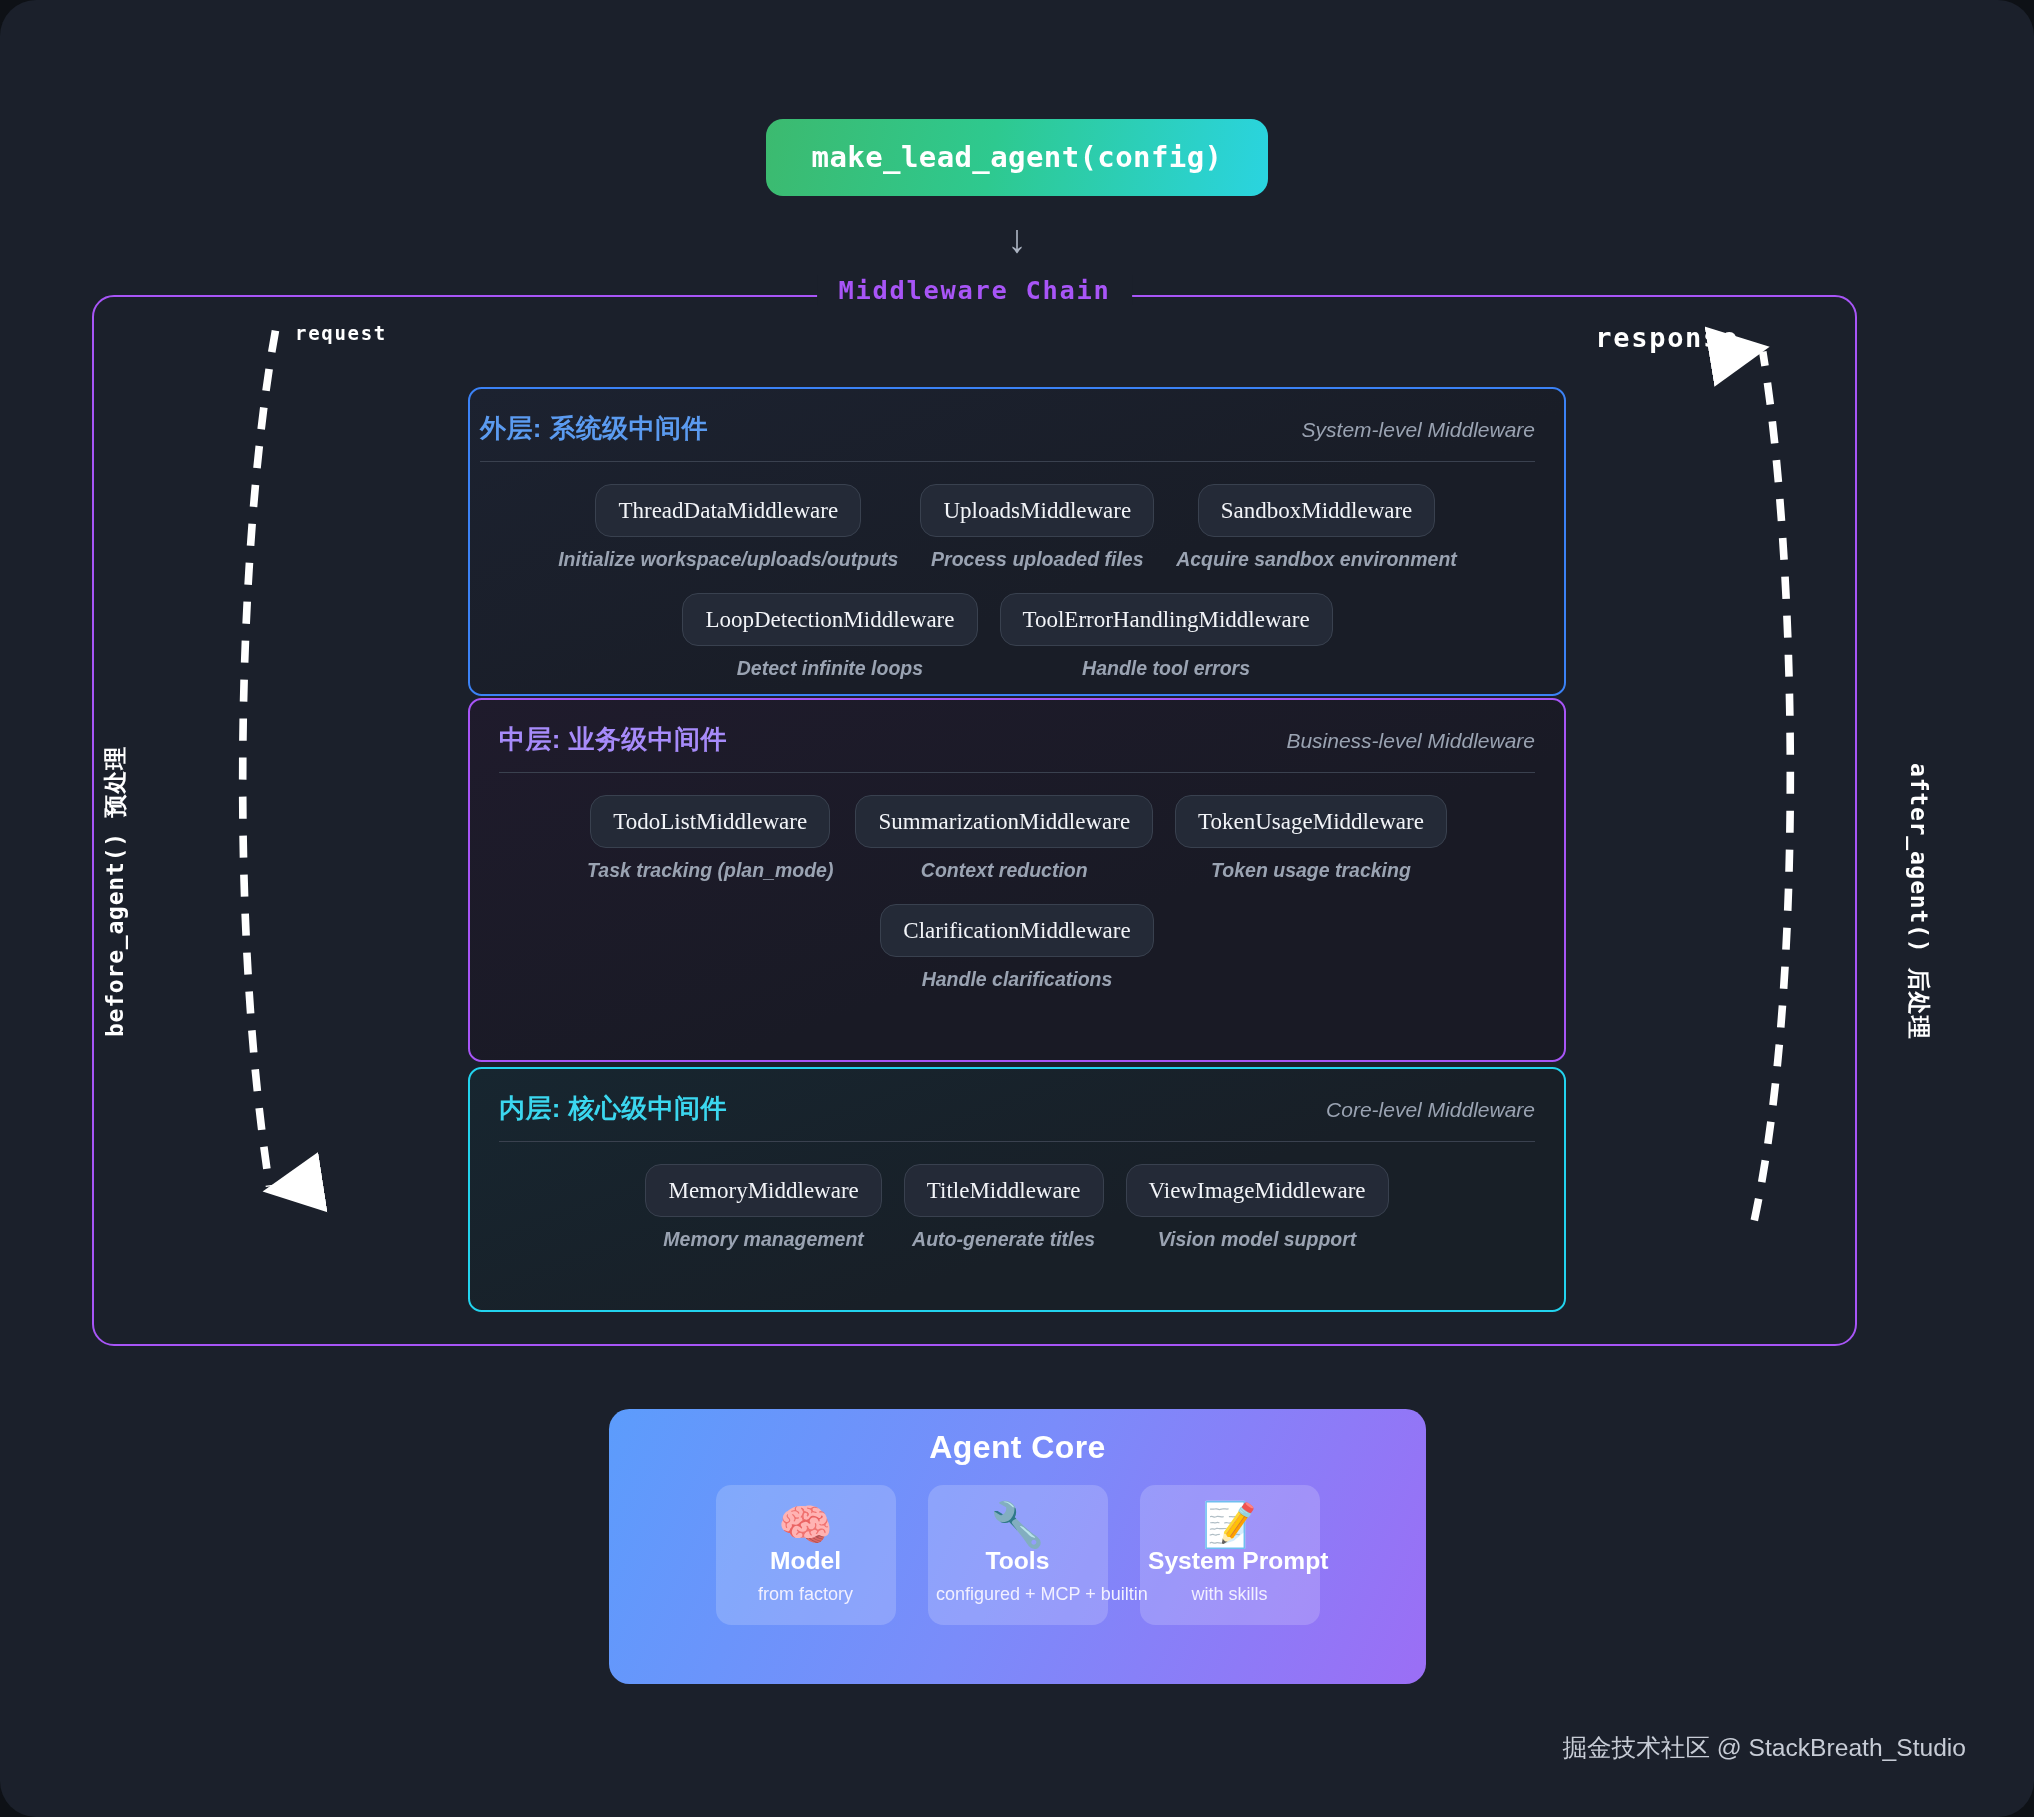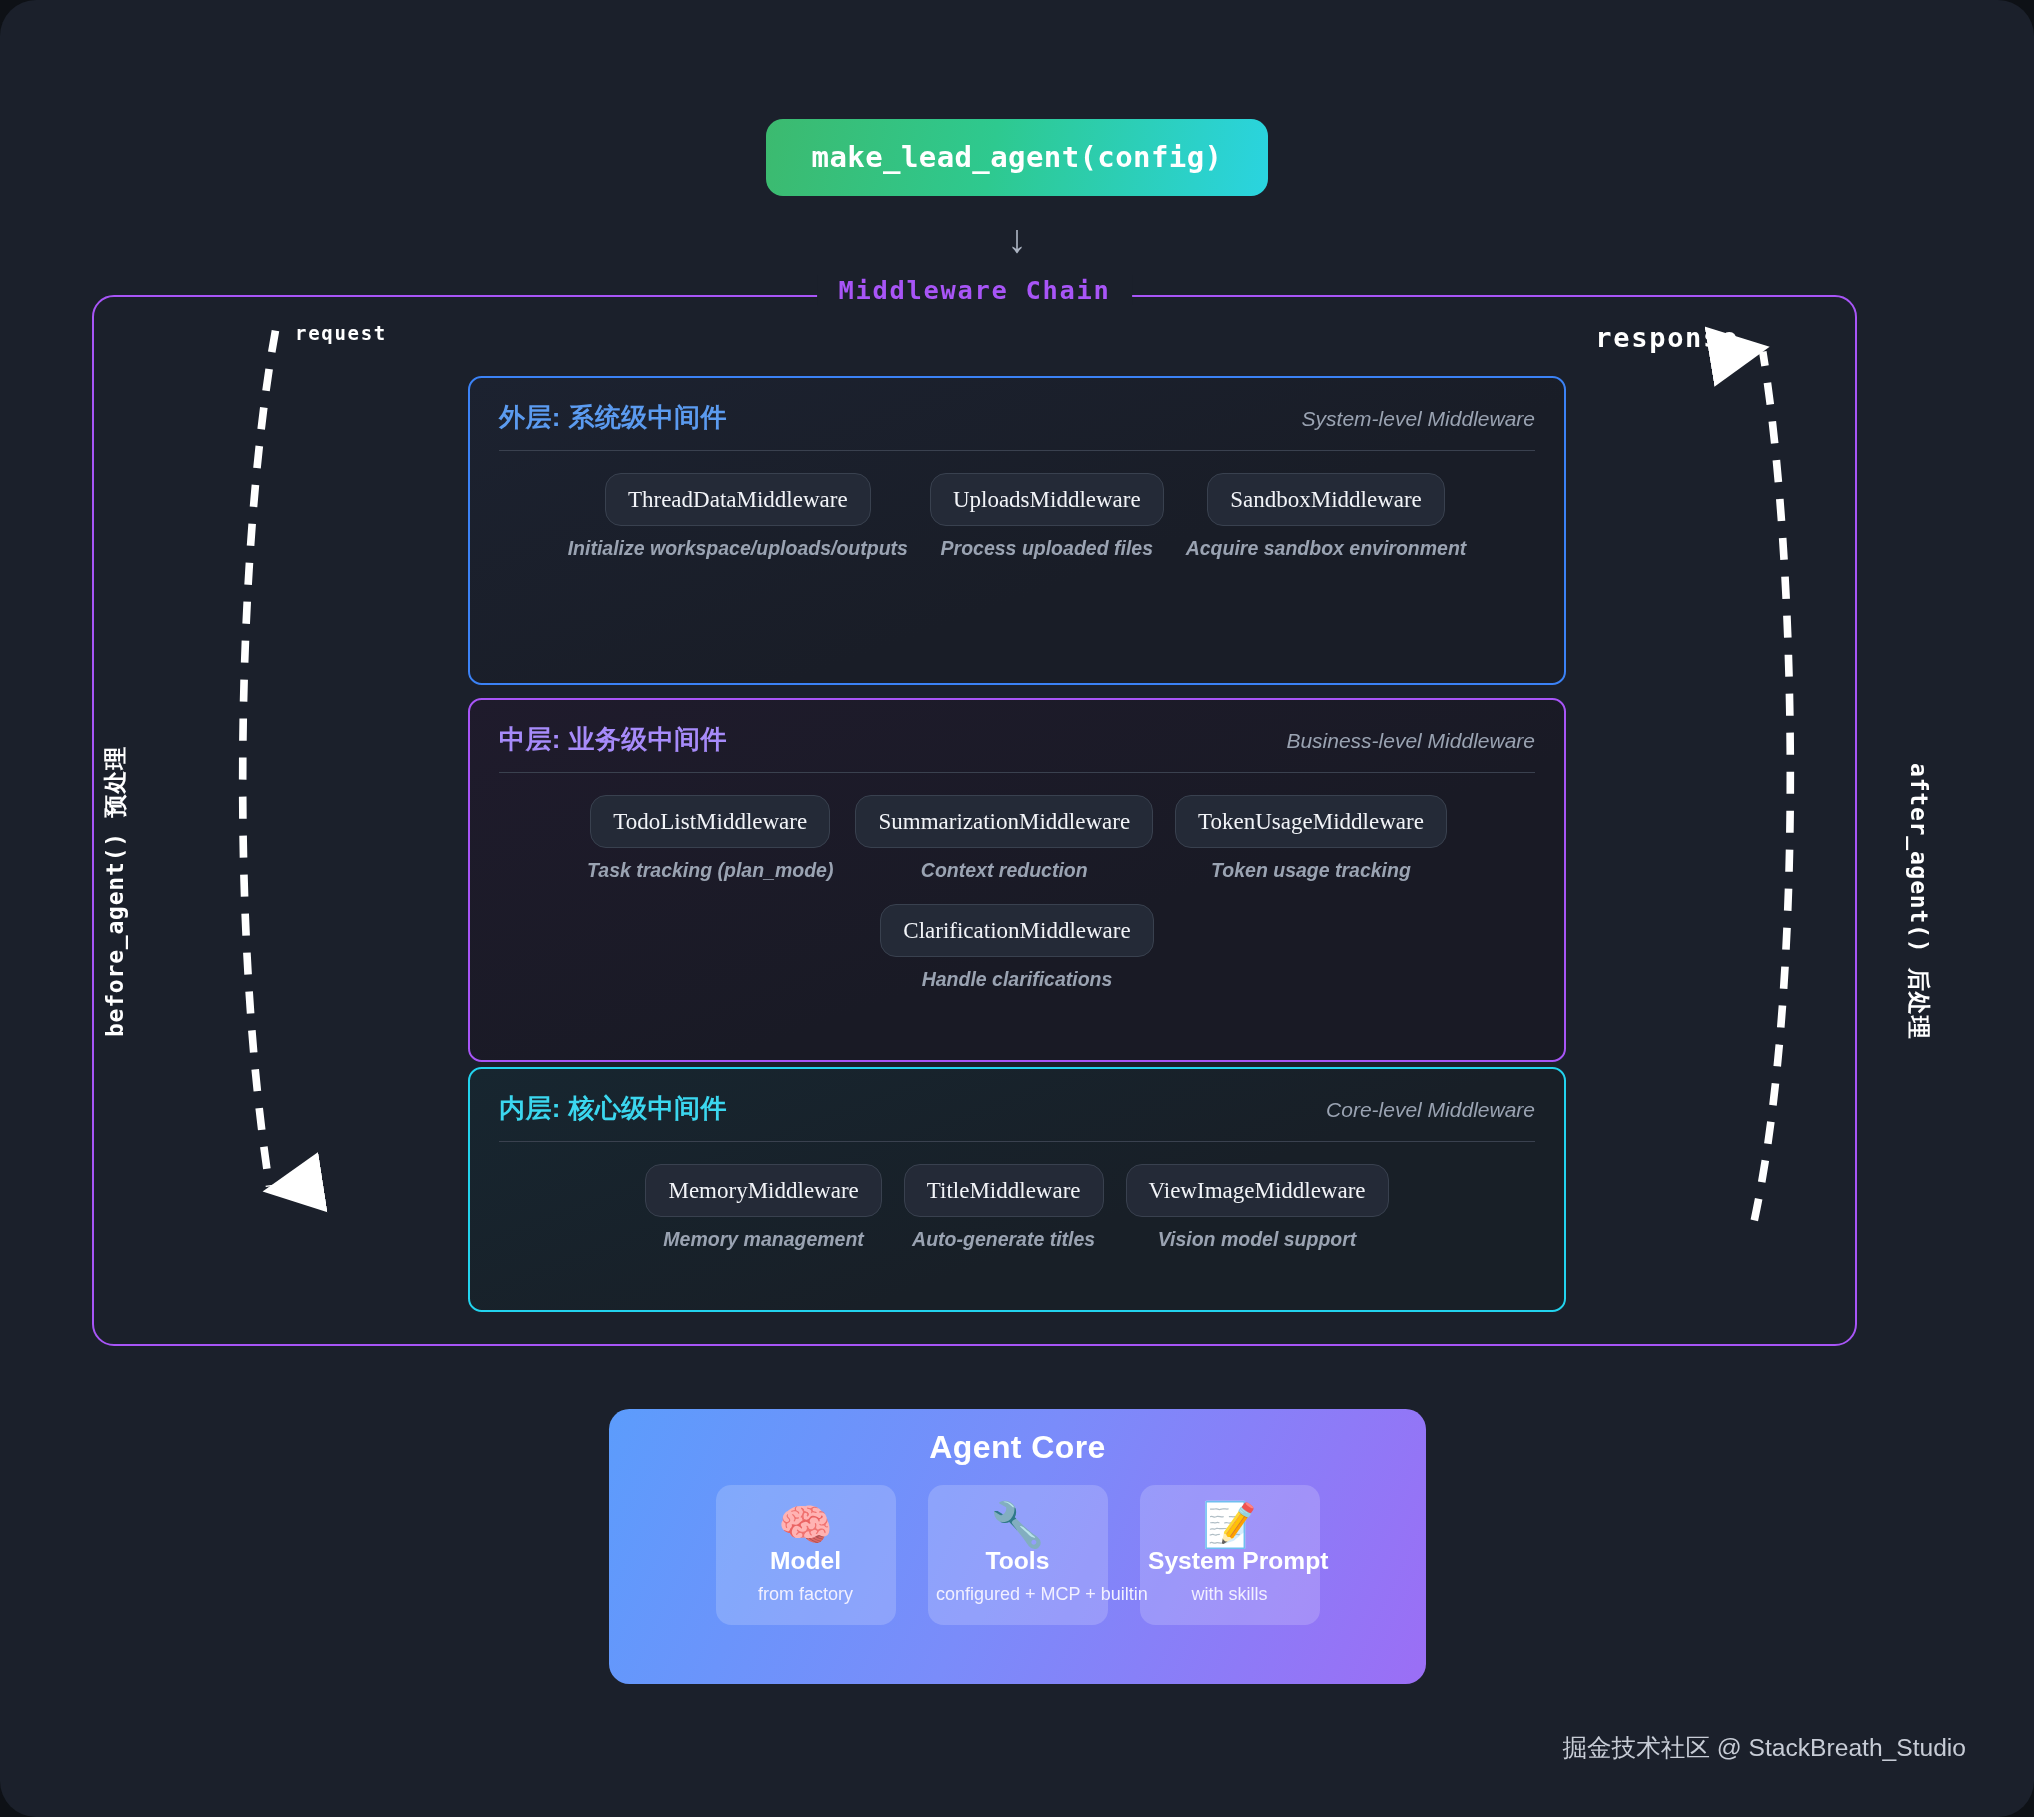--- a/index.html
+++ b/index.html
@@ -113,23 +113,24 @@
   .layer {
     position: absolute;
     left: 468px;
     width: 1098px;
     border-radius: 13.6px;
     box-sizing: border-box;
     border: 2.5px solid #333;
     padding: 22px 29px 29px 29px;
   }
   .layer-sys {
-    top: 376px; height: 309px;
+    top: 387px; height: 309px;
     border-color: #3b82f6;
     background: linear-gradient(160deg, #1c2230 0%, #191d27 60%);
+    padding-left: 10px;
   }
   .layer-biz {
     top: 698px; height: 364px;
     border-color: #a855f7;
     background: linear-gradient(160deg, #1f1b2c 0%, #191a25 60%);
   }
   .layer-core {
     top: 1031px; height: 245px;
     border-color: #22d3ee;
     background: linear-gradient(160deg, #172630 0%, #181f27 60%);
@@ -286,20 +287,30 @@
       </div>
       <div class="chip-cell">
         <div class="chip">UploadsMiddleware</div>
         <div class="chip-cap">Process uploaded files</div>
       </div>
       <div class="chip-cell">
         <div class="chip">SandboxMiddleware</div>
         <div class="chip-cap">Acquire sandbox environment</div>
       </div>
     </div>
+    <div class="chip-row">
+      <div class="chip-cell">
+        <div class="chip">LoopDetectionMiddleware</div>
+        <div class="chip-cap">Detect infinite loops</div>
+      </div>
+      <div class="chip-cell">
+        <div class="chip">ToolErrorHandlingMiddleware</div>
+        <div class="chip-cap">Handle tool errors</div>
+      </div>
+    </div>
   </div>
 
   <div class="layer layer-biz">
     <div class="layer-head">
       <div class="layer-title t-biz">中层: 业务级中间件</div>
       <div class="layer-sub">Business-level Middleware</div>
     </div>
     <div class="chip-row">
       <div class="chip-cell">
         <div class="chip">TodoListMiddleware</div>

